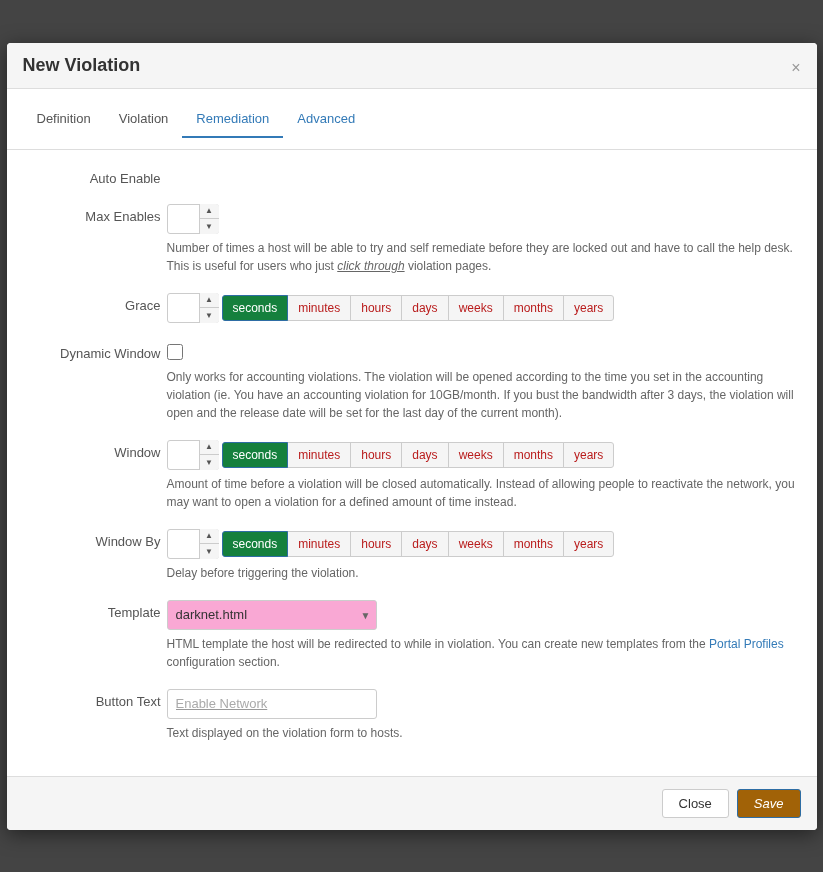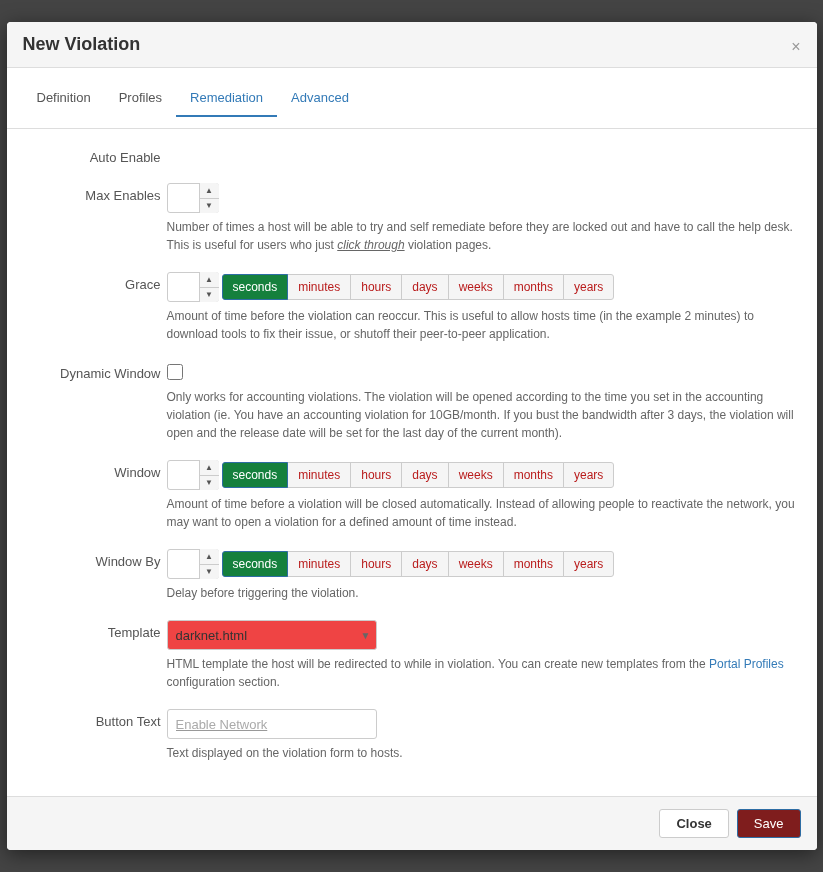--- a/index.html
+++ b/index.html
@@ -170,21 +170,21 @@
       display: inline-block;
     }
     .form-select {
       width: 210px;
       height: 30px;
       border: 1px solid #ccc;
       border-radius: 3px;
       padding: 4px 24px 4px 8px;
       font-size: 13px;
       color: #333;
-      background: #ef4444;
+      background: #f9a8d4;
       appearance: none;
       -webkit-appearance: none;
       cursor: pointer;
     }
     .select-arrow {
       position: absolute;
       right: 6px;
       top: 50%;
       transform: translateY(-50%);
       pointer-events: none;
@@ -214,42 +214,42 @@
       padding: 6px 16px;
       font-size: 13px;
       border-radius: 3px;
       cursor: pointer;
       border: 1px solid transparent;
     }
     .btn-default {
       background: #fff;
       border-color: #ccc;
       color: #333;
-      font-weight: bold;
     }
     .btn-primary {
-      background: #7f1d1d;
+      background: #a16207;
       border-color: #2e6da4;
       color: #fff;
+      font-style: italic;
     }
     .link-style { color: #337ab7; }
   </style>
 </head>
 <body>
 
 <div class="modal-overlay">
 
   <div class="modal-header">
     <span class="modal-title">New Violation</span>
     <button class="modal-close">×</button>
   </div>
 
   <div class="tabs">
     <div class="tab">Definition</div>
-    <div class="tab">Profiles</div>
+    <div class="tab">Violation</div>
     <div class="tab active">Remediation</div>
     <div class="tab" style="color:#337ab7;">Advanced</div>
   </div>
 
   <div class="modal-body">
 
     <div class="form-row">
       <div class="form-label">Auto Enable</div>
     </div>
 
@@ -283,21 +283,20 @@
           <div class="time-units">
             <button class="unit-btn active">seconds</button>
             <button class="unit-btn">minutes</button>
             <button class="unit-btn">hours</button>
             <button class="unit-btn">days</button>
             <button class="unit-btn">weeks</button>
             <button class="unit-btn">months</button>
             <button class="unit-btn">years</button>
           </div>
         </div>
-        <div class="form-desc">Amount of time before the violation can reoccur. This is useful to allow hosts time (in the example 2 minutes) to download tools to fix their issue, or shutoff their peer-to-peer application.</div>
       </div>
     </div>
 
     <div class="form-row">
       <div class="form-label">Dynamic Window</div>
       <div class="form-content">
         <input type="checkbox" style="">
         <div class="form-desc">Only works for accounting violations. The violation will be opened according to the time you set in the accounting violation (ie. You have an accounting violation for 10GB/month. If you bust the bandwidth after 3 days, the violation will open and the release date will be set for the last day of the current month).</div>
       </div>
     </div>

